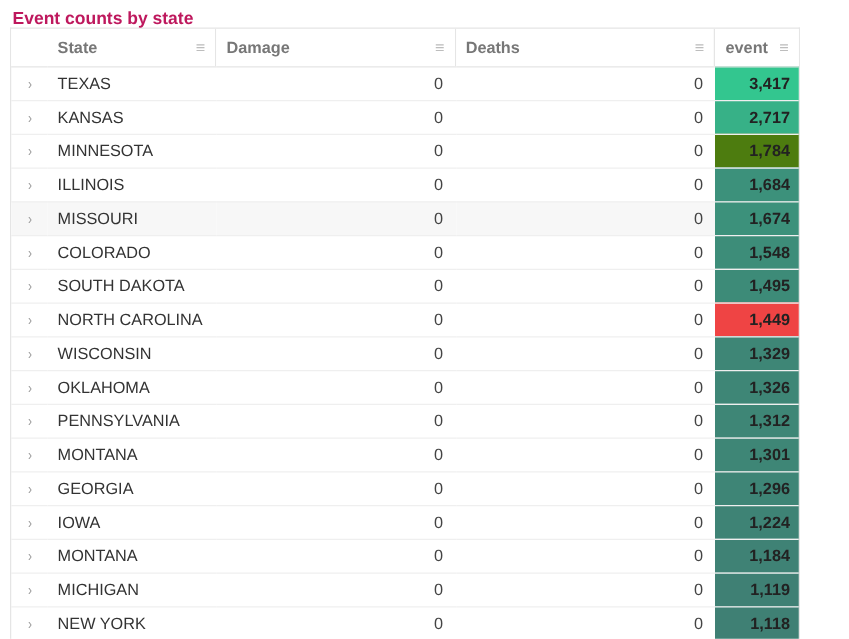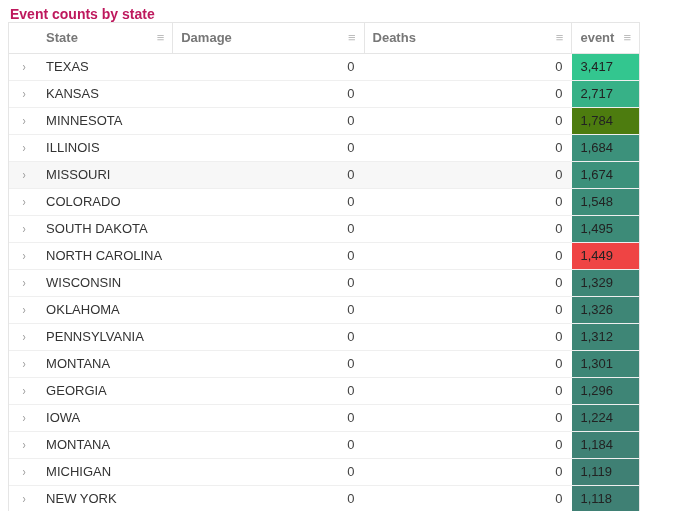--- a/index.html
+++ b/index.html
@@ -80,23 +80,24 @@
   }
   .chevron {
     display: inline-block;
     transform: scaleX(0.8);
     font-size: 12px;
     color: #9b9b9b;
   }
   td.state-cell { color: #333333; }
   td.num-cell { text-align: right; padding-right: 10px; color: #444444; }
   td.event-cell {
+    text-align: right;
     padding-right: 7px;
     color: #222222;
-    font-weight: 400;
+    font-weight: 700;
   }
 </style>
 </head>
 <body>
 
 <div class="container">
   <div class="title">Event counts by state</div>
   <div class="table-wrap">
     <table>
       <thead>

